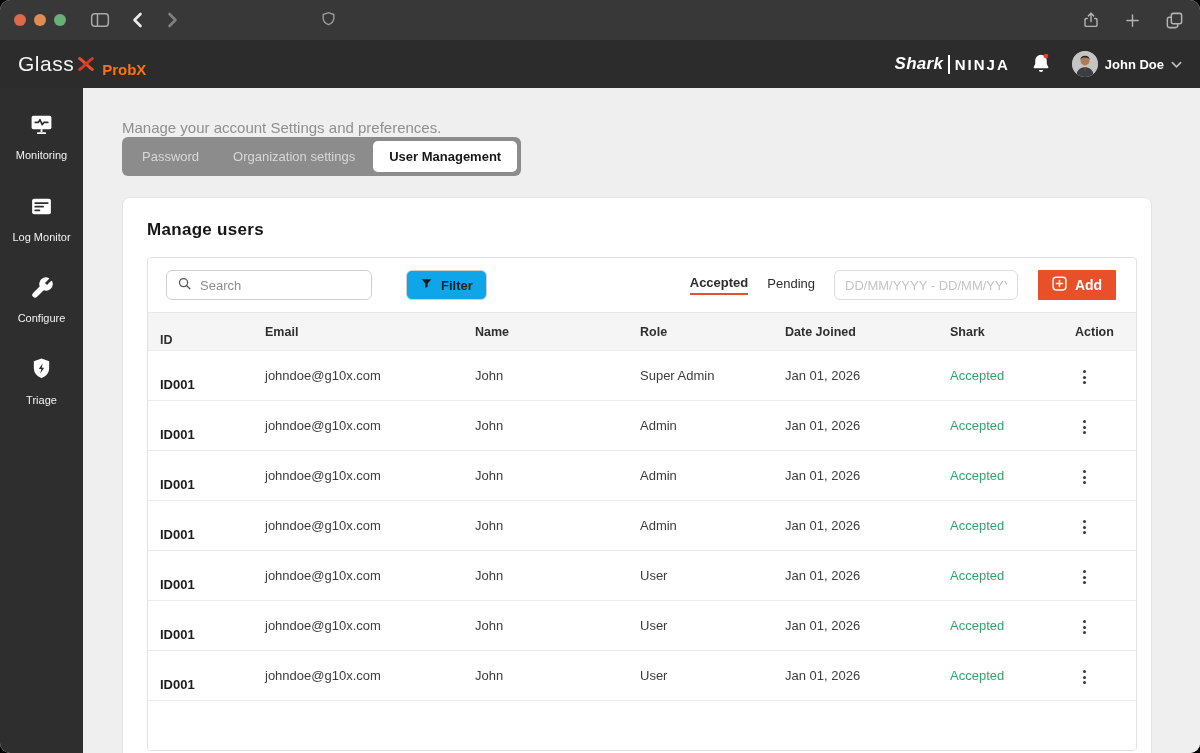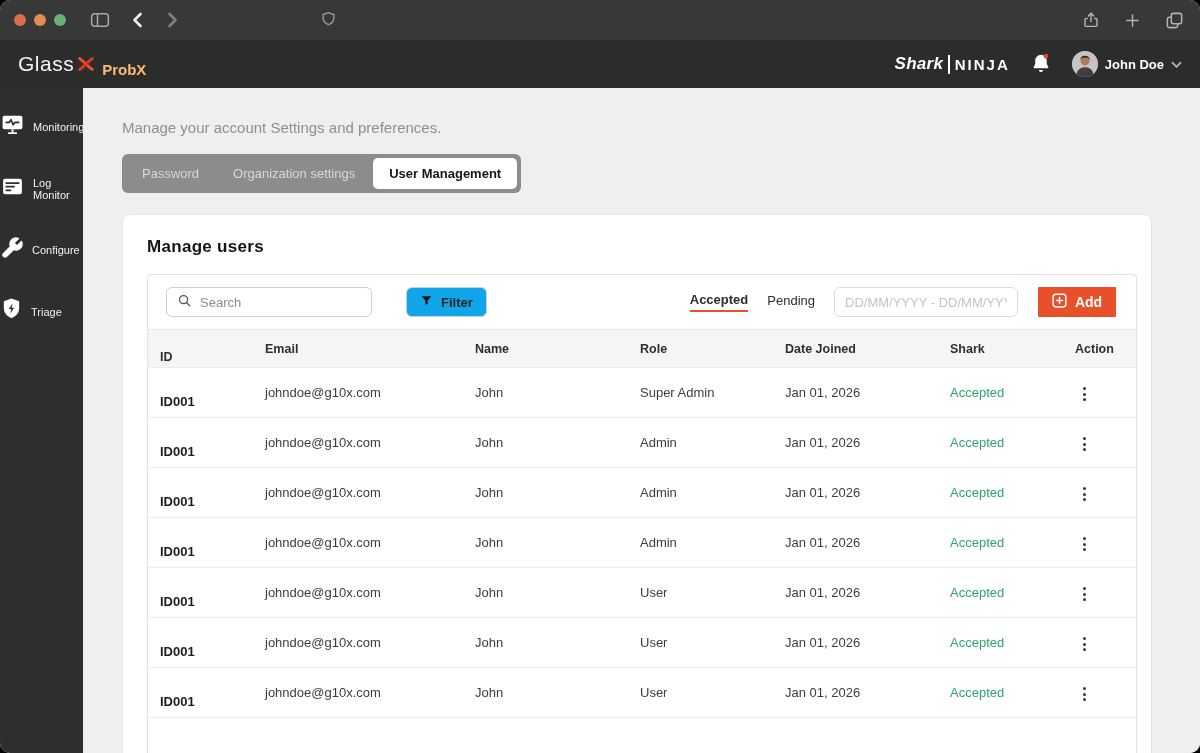--- a/index.html
+++ b/index.html
@@ -28,44 +28,44 @@
   .urlbar .reload { position:absolute; right:8px; top:4px; }
   .chrome-right { position:absolute; right:16px; top:0; height:40px;
                   display:flex; align-items:center; gap:24px; }
 
   
   .app-header { height:48px; background:#2c2c2c; flex:0 0 auto;
                 display:flex; align-items:center; padding:0 18px; }
   .logo { display:flex; align-items:center; }
   .logo-glass { color:#f4f4f4; font-size:21px; font-weight:400; letter-spacing:.5px; }
   .logo-x { margin:0 2px 0 1px; display:flex; }
-  .logo-probx { color:#fdba74; font-size:15px; font-weight:800; margin-left:3px; margin-top:11px; }
+  .logo-probx { color:#f97316; font-size:15px; font-weight:800; margin-left:3px; margin-top:11px; }
   .header-right { margin-left:auto; display:flex; align-items:center; gap:20px; }
   .brand { display:flex; align-items:center; color:#fff; }
   .brand-shark { font-style:italic; font-weight:800; font-size:17px; letter-spacing:.3px; }
   .brand-bar { width:1.5px; height:19px; background:#fff; margin:0 5px; }
   .brand-ninja { font-weight:700; font-size:15px; letter-spacing:2px; }
   .bell-wrap { position:relative; display:flex; cursor:pointer; }
   .user-chip { display:flex; align-items:center; gap:7px; cursor:pointer; }
   .user-name { color:#fff; font-size:13px; font-weight:700; }
   .avatar { width:26px; height:26px; border-radius:50%; overflow:hidden; background:#bdbdbd; }
 
   
   .main { flex:1; display:flex; overflow:hidden; }
   .sidebar { width:83px; background:#2e2e2e; flex:0 0 auto;
              display:flex; flex-direction:column; align-items:center; padding-top:24px; }
-  .side-item { display:flex; flex-direction:row; align-items:center; gap:8px;
+  .side-item { display:flex; flex-direction:column; align-items:center; gap:8px;
                margin-bottom:33px; cursor:pointer; width:100%; }
   .side-label { color:#f2f2f2; font-size:11px; }
 
   .content { flex:1; background:#efefef; padding:24px 48px 0 39px; overflow:hidden; }
   .page-title { font-size:23px; font-weight:800; color:#141414; }
   .page-subtitle { font-size:15px; color:#8f8f8f; margin-top:7px; }
 
-  .tabs { margin-top:18px; display:inline-flex; align-items:flex-start; background:#8c8c8c;
+  .tabs { margin-top:1px; display:inline-flex; align-items:flex-start; background:#8c8c8c;
           border-radius:6px; padding:4px; gap:2px; }
   .tab { font-size:13px; color:#d8d8d8; padding:8px 16px; border-radius:5px;
          cursor:pointer; border:none; background:transparent;
          font-family:inherit; }
   .tab.active { background:#fff; color:#161616; font-weight:700; }
 
   .card { margin-top:21px; background:#fff; border:1px solid #e4e4e4; border-radius:8px;
           padding:22px 14px 24px 24px; height:620px; }
   .card-title { font-size:17px; font-weight:800; color:#151515; letter-spacing:.3px; }
 

